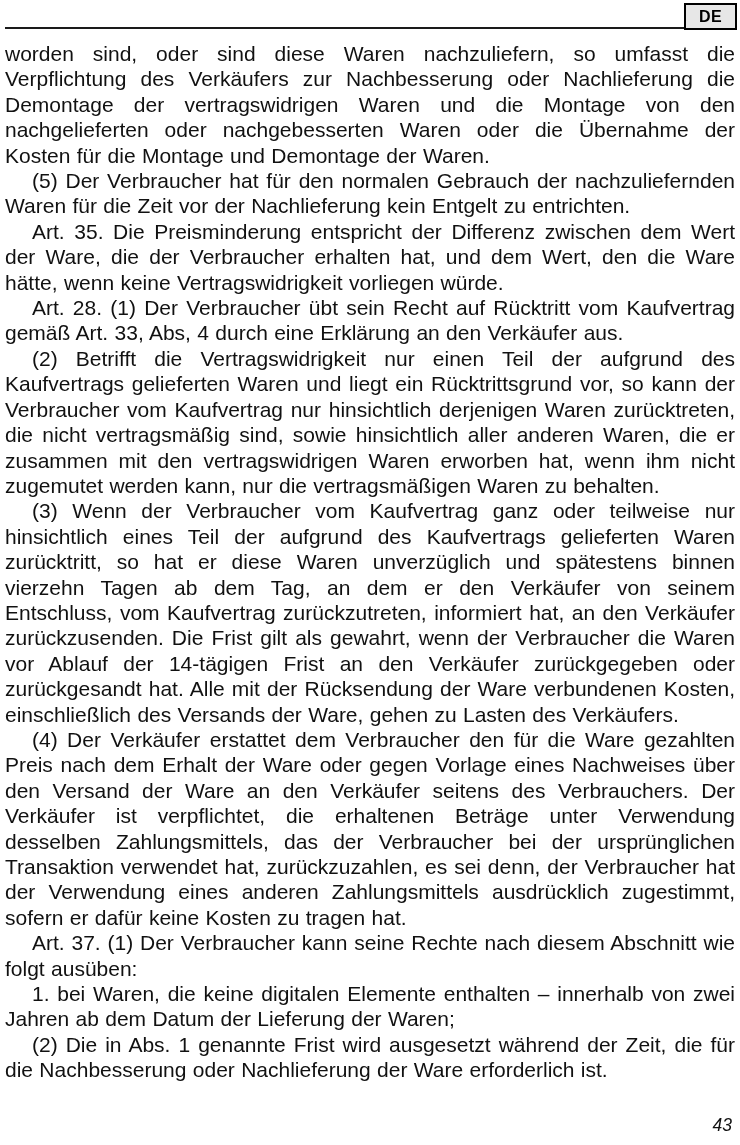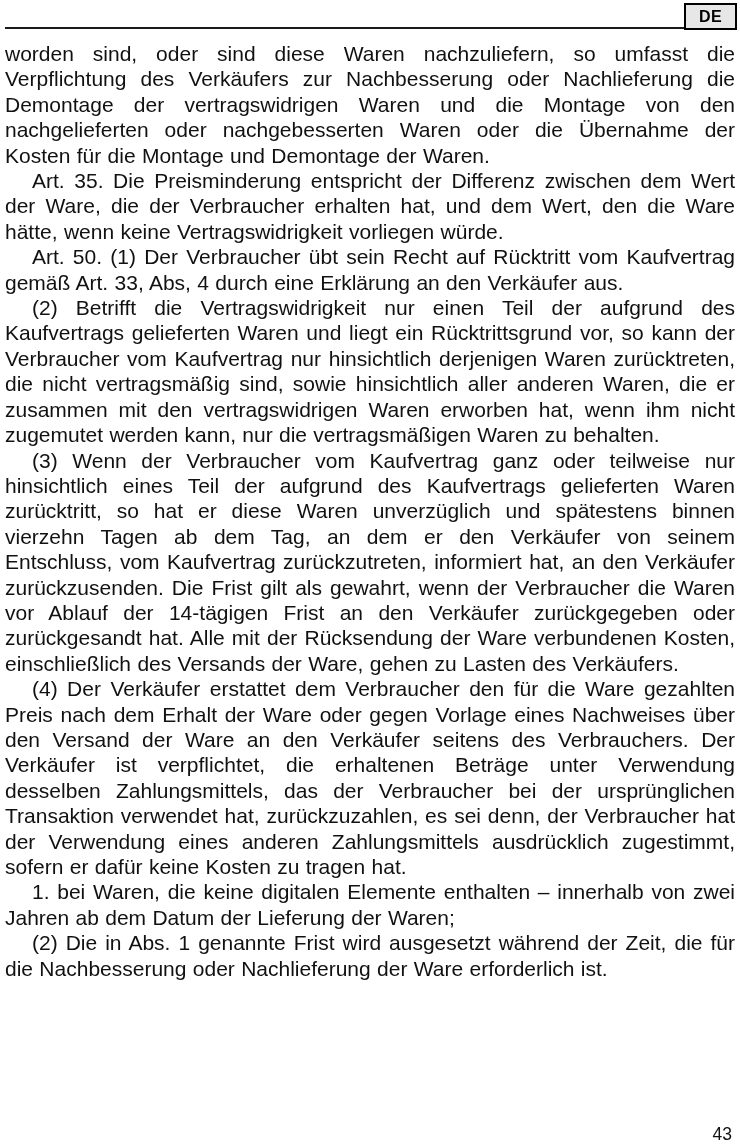--- a/index.html
+++ b/index.html
@@ -61,41 +61,44 @@
   }
   .para.indent {
     text-indent: 27px;
   }
   .bold {
     font-weight: normal;
   }
   .footer-pagenum {
     position: absolute;
     right: 8px;
-    bottom: 0;
+    bottom: 9px;
     font-size: 17.5px;
+    font-style: italic;
     color: #111111;
   }
 </style>
 </head>
 <body>
 
 <div class="page">
 
   <div class="header">
     <div class="header-rule"></div>
     <div class="lang-badge">DE</div>
   </div>
 
   <div class="content">
       <p class="para"><span>worden sind, oder sind diese Waren nachzuliefern, so umfasst die Verpflichtung des Verkäufers zur Nachbesserung oder Nachlieferung die Demontage der vertragswidrigen Waren und die Montage von den nachgelieferten oder nachgebesserten Waren oder die Übernahme der Kosten für die Montage und Demontage der Waren.</span></p>
+      <p class="para indent"><span>(5) Der Verbraucher hat für den normalen Gebrauch der nachzuliefernden Waren für die Zeit vor der Nachlieferung kein Entgelt zu entrichten.</span></p>
       <p class="para indent"><span class="bold">Art. 35</span><span>. Die Preisminderung entspricht der Differenz zwischen dem Wert der Ware, die der Verbraucher erhalten hat, und dem Wert, den die Ware hätte, wenn keine Vertragswidrigkeit vorliegen würde.</span></p>
-      <p class="para indent"><span class="bold">Art. 50.</span><span> (1) Der Verbraucher übt sein Recht auf Rücktritt vom Kaufvertrag gemäß Art. 33, Abs, 4 durch eine Erklärung an den Verkäufer aus.</span></p>
+      <p class="para indent"><span class="bold">Art. 28.</span><span> (1) Der Verbraucher übt sein Recht auf Rücktritt vom Kaufvertrag gemäß Art. 33, Abs, 4 durch eine Erklärung an den Verkäufer aus.</span></p>
       <p class="para indent"><span>(2) Betrifft die Vertragswidrigkeit nur einen Teil der aufgrund des Kaufvertrags gelieferten Waren und liegt ein Rücktrittsgrund vor, so kann der Verbraucher vom Kaufvertrag nur hinsichtlich derjenigen Waren zurücktreten, die nicht vertragsmäßig sind, sowie hinsichtlich aller anderen Waren, die er zusammen mit den vertragswidrigen Waren erworben hat, wenn ihm nicht zugemutet werden kann, nur die vertragsmäßigen Waren zu behalten.</span></p>
       <p class="para indent"><span>(3) Wenn der Verbraucher vom Kaufvertrag ganz oder teilweise nur hinsichtlich eines Teil der aufgrund des Kaufvertrags gelieferten Waren zurücktritt, so hat er diese Waren unverzüglich und spätestens binnen vierzehn Tagen ab dem Tag, an dem er den Verkäufer von seinem Entschluss, vom Kaufvertrag zurückzutreten, informiert hat, an den Verkäufer zurückzusenden. Die Frist gilt als gewahrt, wenn der Verbraucher die Waren vor Ablauf der 14-tägigen Frist an den Verkäufer zurückgegeben oder zurückgesandt hat. Alle mit der Rücksendung der Ware verbundenen Kosten, einschließlich des Versands der Ware, gehen zu Lasten des Verkäufers.</span></p>
       <p class="para indent"><span>(4) Der Verkäufer erstattet dem Verbraucher den für die Ware gezahlten Preis nach dem Erhalt der Ware oder gegen Vorlage eines Nachweises über den Versand der Ware an den Verkäufer seitens des Verbrauchers. Der Verkäufer ist verpflichtet, die erhaltenen Beträge unter Verwendung desselben Zahlungsmittels, das der Verbraucher bei der ursprünglichen Transaktion verwendet hat, zurückzuzahlen, es sei denn, der Verbraucher hat der Verwendung eines anderen Zahlungsmittels ausdrücklich zugestimmt, sofern er dafür keine Kosten zu tragen hat.</span></p>
+      <p class="para indent"><span class="bold">Art. 37</span><span>. (1) Der Verbraucher kann seine Rechte nach diesem Abschnitt wie folgt ausüben:</span></p>
       <p class="para indent"><span>1. bei Waren, die keine digitalen Elemente enthalten – innerhalb von zwei Jahren ab dem Datum der Lieferung der Waren;</span></p>
       <p class="para indent"><span>(2) Die in Abs. 1 genannte Frist wird ausgesetzt während der Zeit, die für die Nachbesserung oder Nachlieferung der Ware erforderlich ist.</span></p>
     </div>
 
   <div class="footer-pagenum">43</div>
 
 </div>
 
 </body></html>

